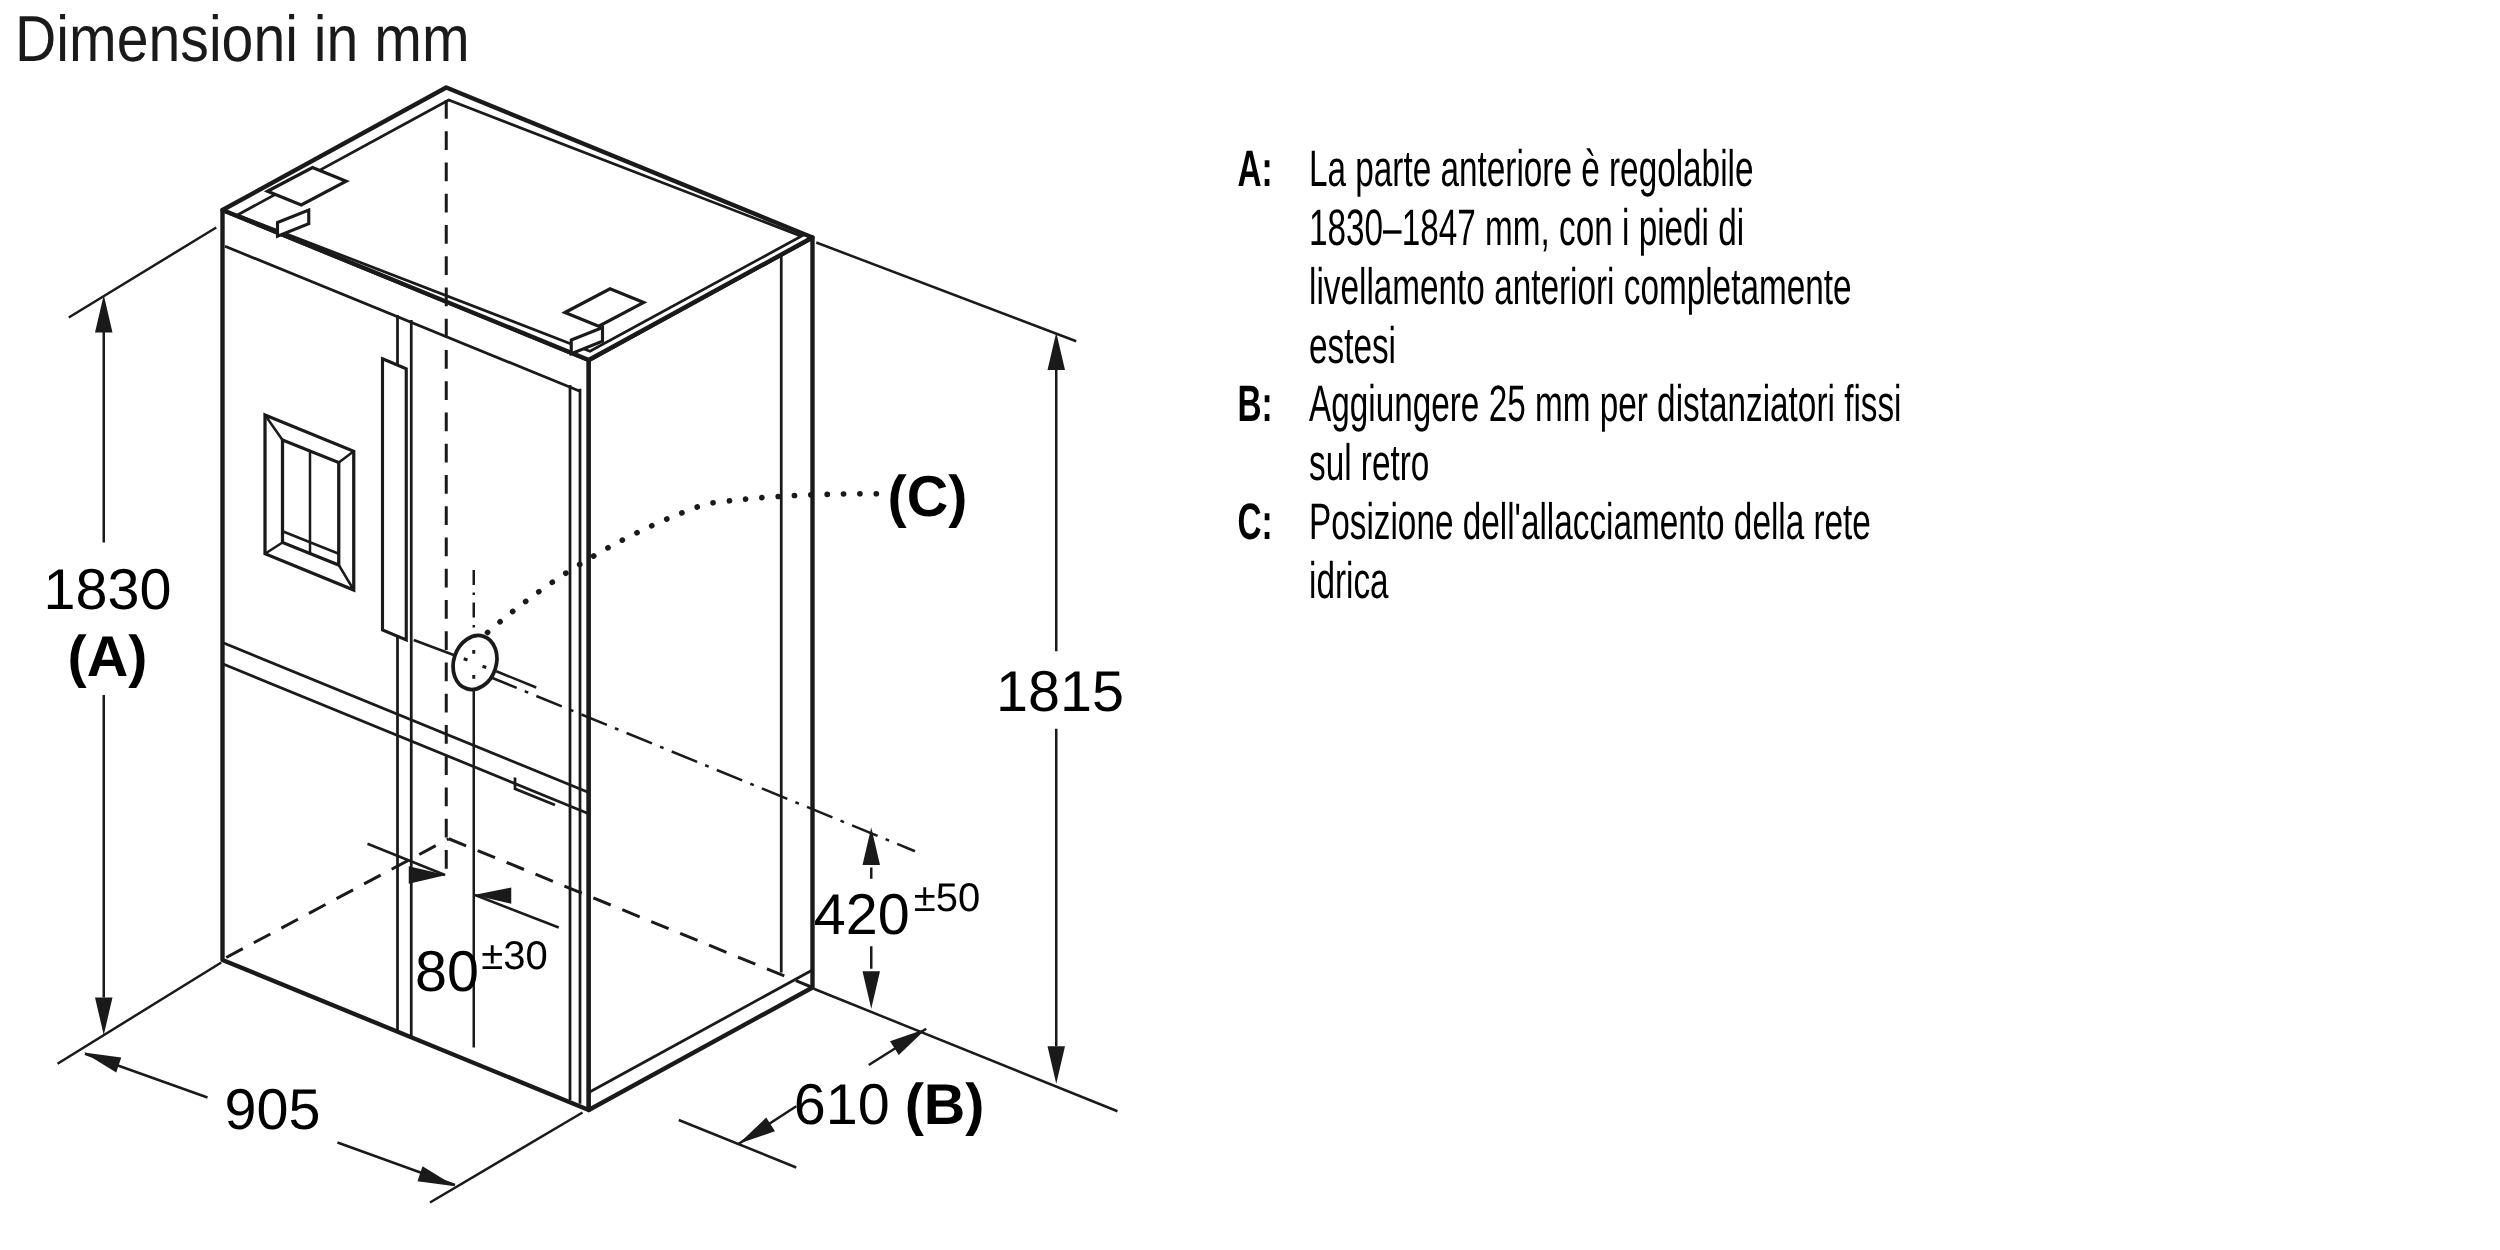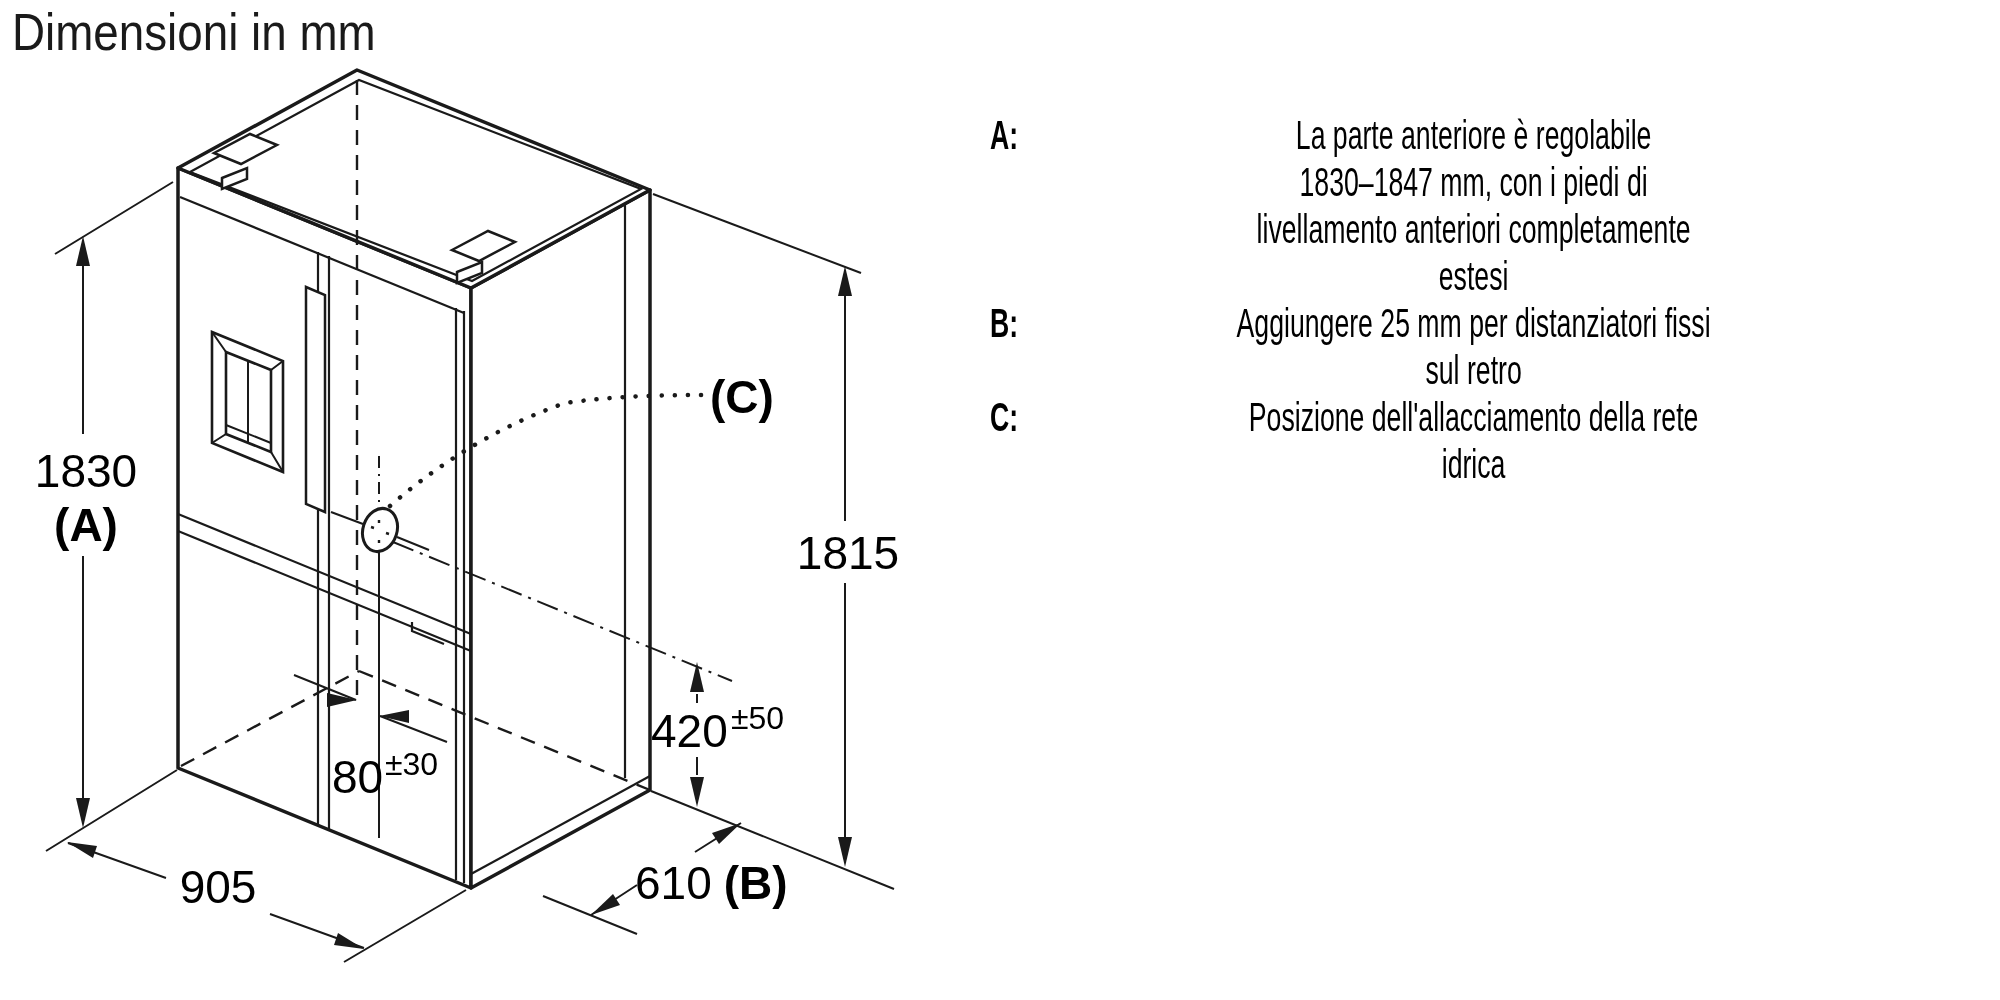--- a/index.html
+++ b/index.html
@@ -1,17 +1,17 @@
 <!DOCTYPE html>
 <html><head>
 <meta charset="utf-8">
 <style>
   html,body{margin:0;padding:0;background:#ffffff;}
   #stage{position:relative;width:2000px;height:1000px;background:#ffffff;overflow:hidden;
-         font-family:"Liberation Sans",sans-serif;color:#000;text-align:center;}
+         font-family:"Liberation Sans",sans-serif;color:#000;}
   #title{position:absolute;left:12px;top:4px;font-size:52px;line-height:56px;color:#1a1a1a;
          transform:scaleX(0.88);transform-origin:0 0;white-space:nowrap;}
   #notes{position:absolute;left:990px;top:112px;width:1400px;font-size:41px;line-height:47px;
          color:#000;transform:scaleX(0.65);transform-origin:0 0;}
   .note{position:relative;padding-left:88px;}
   .note-label{position:absolute;left:0;top:0;font-weight:bold;}
   .note-text{white-space:pre-line;}
   svg text{font-family:"Liberation Sans",sans-serif;fill:#000;}
   .dim{font-size:46px;}
   .dimsup{font-size:32px;}

